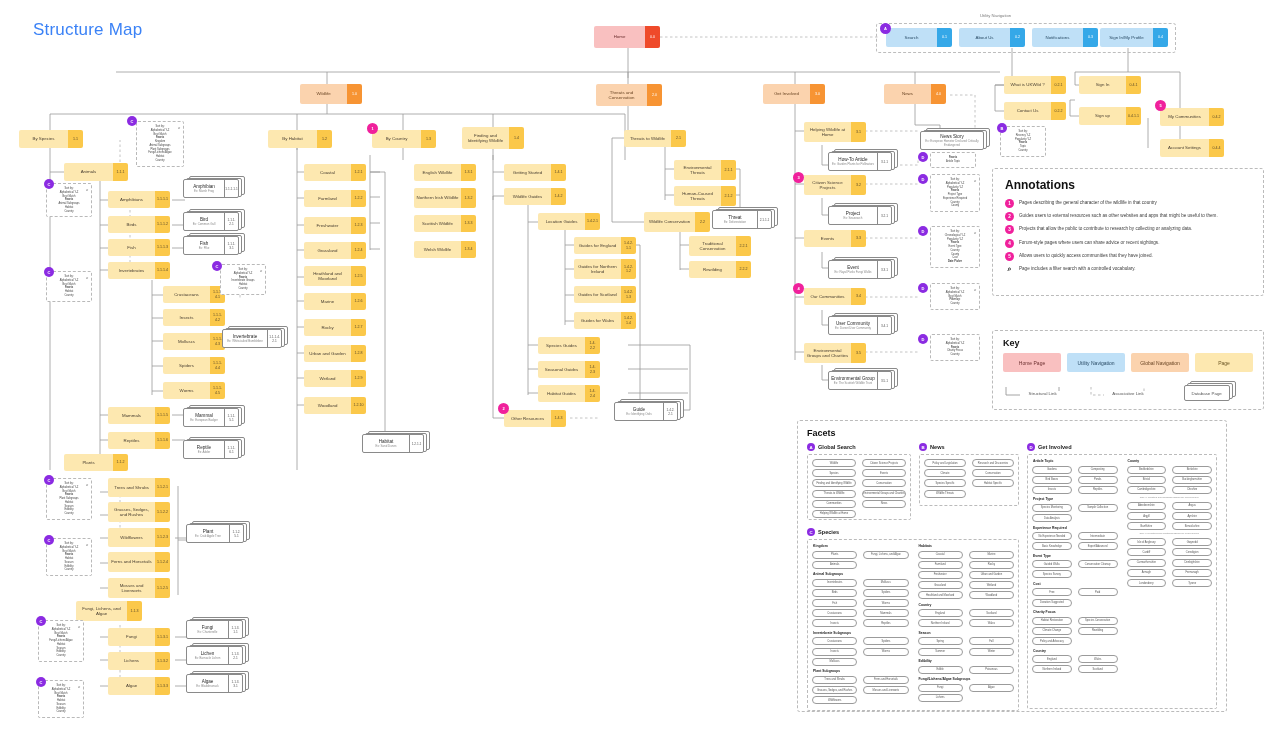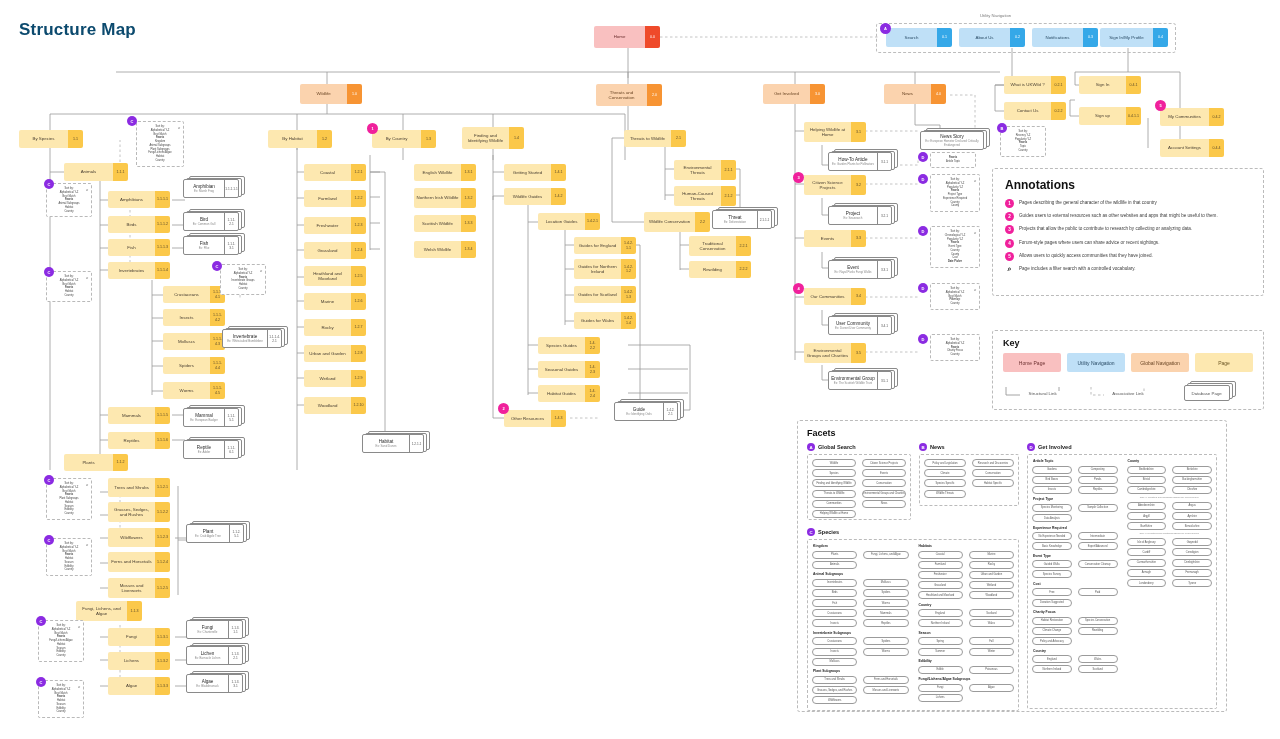--- a/index.html
+++ b/index.html
@@ -11,22 +11,22 @@
     overflow:hidden;
     position:relative;
     color:#333;
   }
   #canvas { position:absolute; inset:0; }
   svg.links { position:absolute; left:0; top:0; width:1280px; height:739px; pointer-events:none; }
   svg.links path, svg.links line { fill:none; stroke:#9a9a9a; stroke-width:0.8; }
   svg.links .assoc { stroke-dasharray:2.5 2.5; stroke:#b5b5b5; }
 
   .page-title {
-    position:absolute; left:19px; top:20px;
-    font-size:17px; font-weight:700; color:#0c4a6e; letter-spacing:.2px;
+    position:absolute; left:33px; top:20px;
+    font-size:17px; font-weight:400; color:#3b82f6; letter-spacing:.2px;
   }
 
   
   .node {
     position:absolute; display:flex; align-items:stretch;
     border-radius:2px; overflow:hidden;
     font-size:4.4px; line-height:1.25;
   }
   .node .lbl {
     flex:1; display:flex; align-items:center; justify-content:center;

